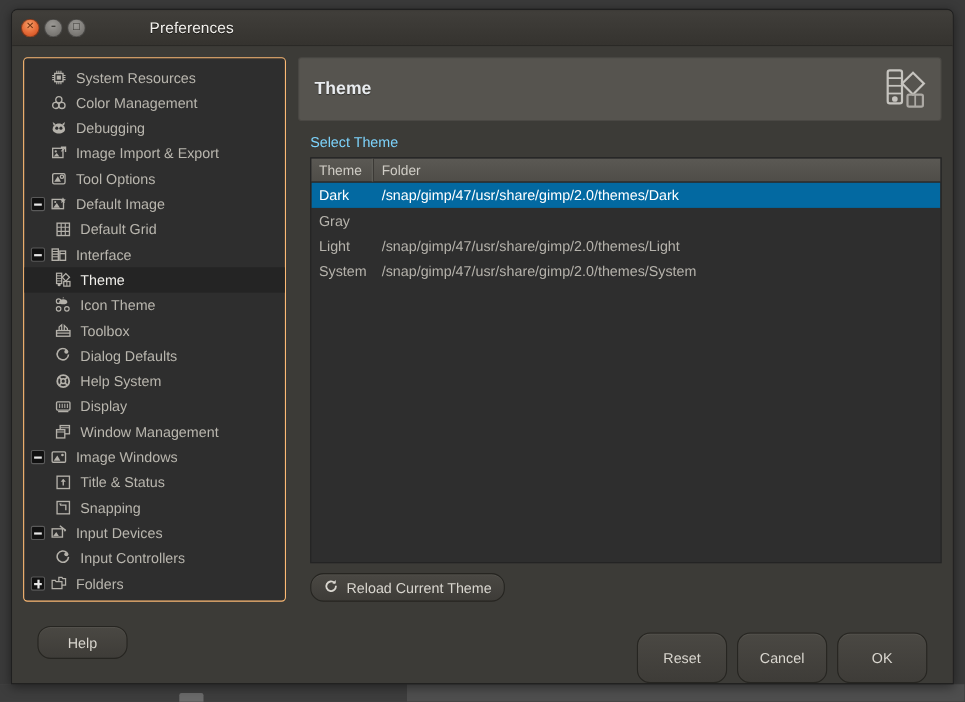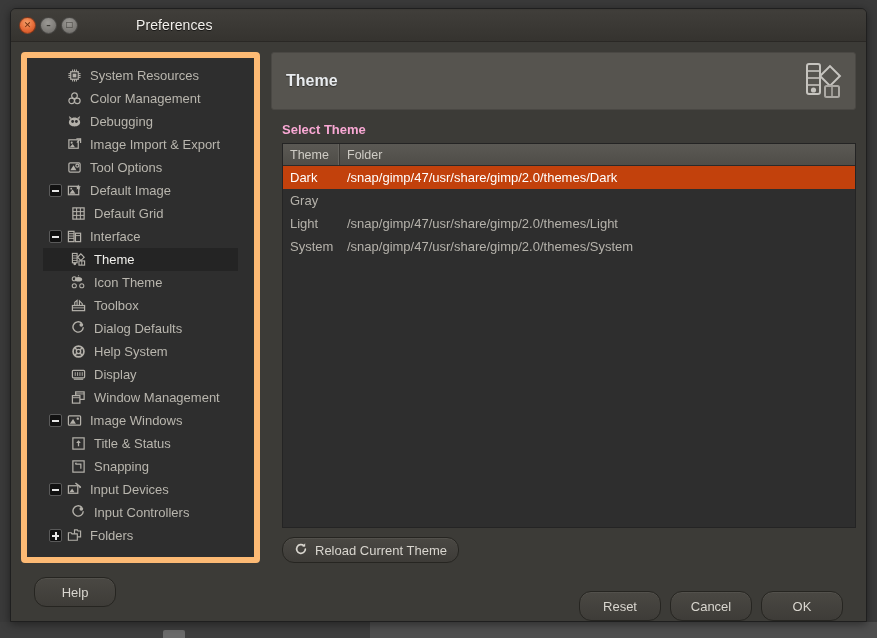--- a/index.html
+++ b/index.html
@@ -114,23 +114,23 @@
     flex: 1 1 auto;
     gap: 11px;
     min-height: 0;
   }
 
   
   .sidebar {
     width: 239px;
     flex: 0 0 239px;
     background: #2e2e2e;
-    border: 6px solid #fdba74;
+    border: 1px solid #fdba74;
     border-radius: 4px;
-    padding: 6px 16px;
+    padding: 6px 0;
     overflow: hidden;
   }
   .tree-item {
     display: flex;
     align-items: center;
     height: 23px;
     padding-left: 6px;
     color: #b9b6ae;
     font-size: 13px;
     white-space: nowrap;
@@ -197,22 +197,22 @@
   }
   .panel-title {
     color: #e9ecef;
     font-size: 16px;
     font-weight: bold;
     text-shadow: 0 1px 1px rgba(0,0,0,.45);
   }
   .panel-header-icon { width: 44px; height: 44px; opacity: .88; }
 
   .section-label {
-    color: #f9a8d4;
-    font-weight: bold;
+    color: #7dd3fc;
+    font-weight: normal;
     font-size: 13px;
     margin: 12px 0 6px 11px;
   }
 
   
   .table-wrap {
     flex: 1 1 auto;
     margin: 0 0 0 11px;
     background: #2e2e2e;
     border: 1px solid #242424;
@@ -243,21 +243,21 @@
   .tbody { flex: 1 1 auto; overflow: hidden; }
   .trow {
     display: flex;
     height: 23px;
     align-items: center;
     color: #b5b2ab;
     font-size: 13px;
     cursor: default;
   }
   .trow.selected {
-    background: #c2410c;
+    background: #0369a1;
     color: #ffffff;
   }
   .td { padding-left: 7px; white-space: nowrap; overflow: hidden; }
   .td.col-theme { width: 57px; flex: 0 0 57px; }
   .td.col-folder { flex: 1 1 auto; }
 
   
   .reload-row { margin: 9px 0 0 11px; }
   .btn {
     background: linear-gradient(to bottom, #4a4843 0%, #3e3c38 100%);
@@ -278,21 +278,21 @@
 
   
   .footer {
     flex: 0 0 54px;
     display: flex;
     align-items: center;
     justify-content: space-between;
     padding: 0 13px;
   }
   .footer-right { display: flex; gap: 9px; }
-  .btn-footer { min-width: 82px; justify-content: center; height: 30px; margin-top: 28px; }
+  .btn-footer { min-width: 82px; justify-content: center; height: 46px; margin-top: 28px; }
   .btn-help { min-width: 82px; justify-content: center; height: 30px; }
 </style>
 </head>
 <body>
 
 <div class="desktop-backdrop"></div>
 <div class="bg-window-a"></div>
 <div class="bg-window-b"></div>
 
 <div class="bg-taskbar-icon"></div>

